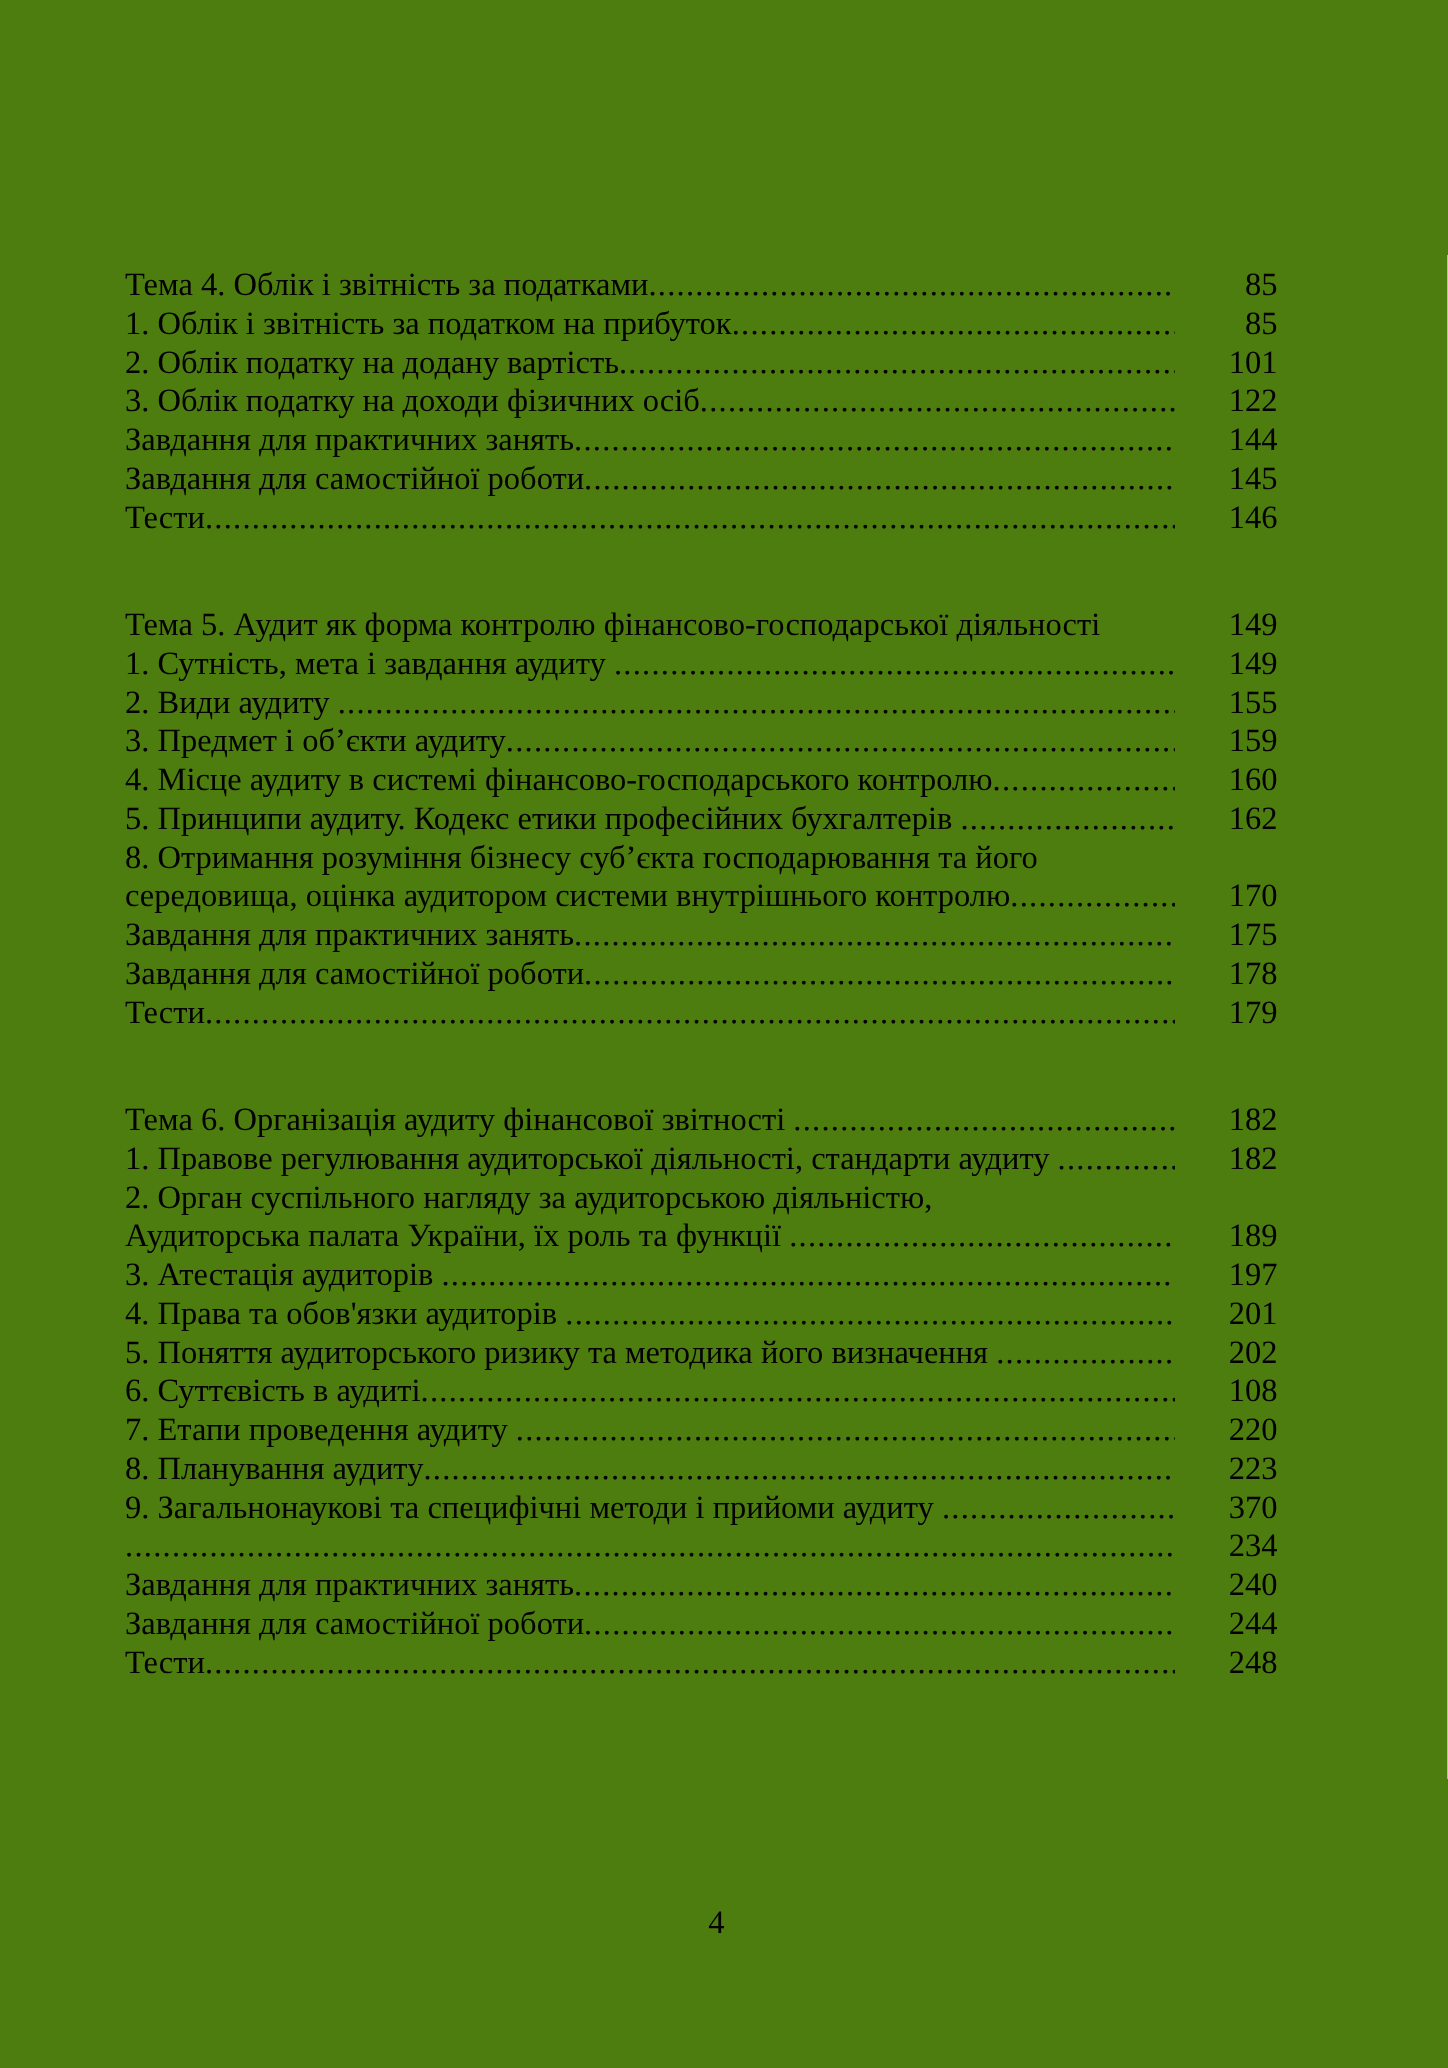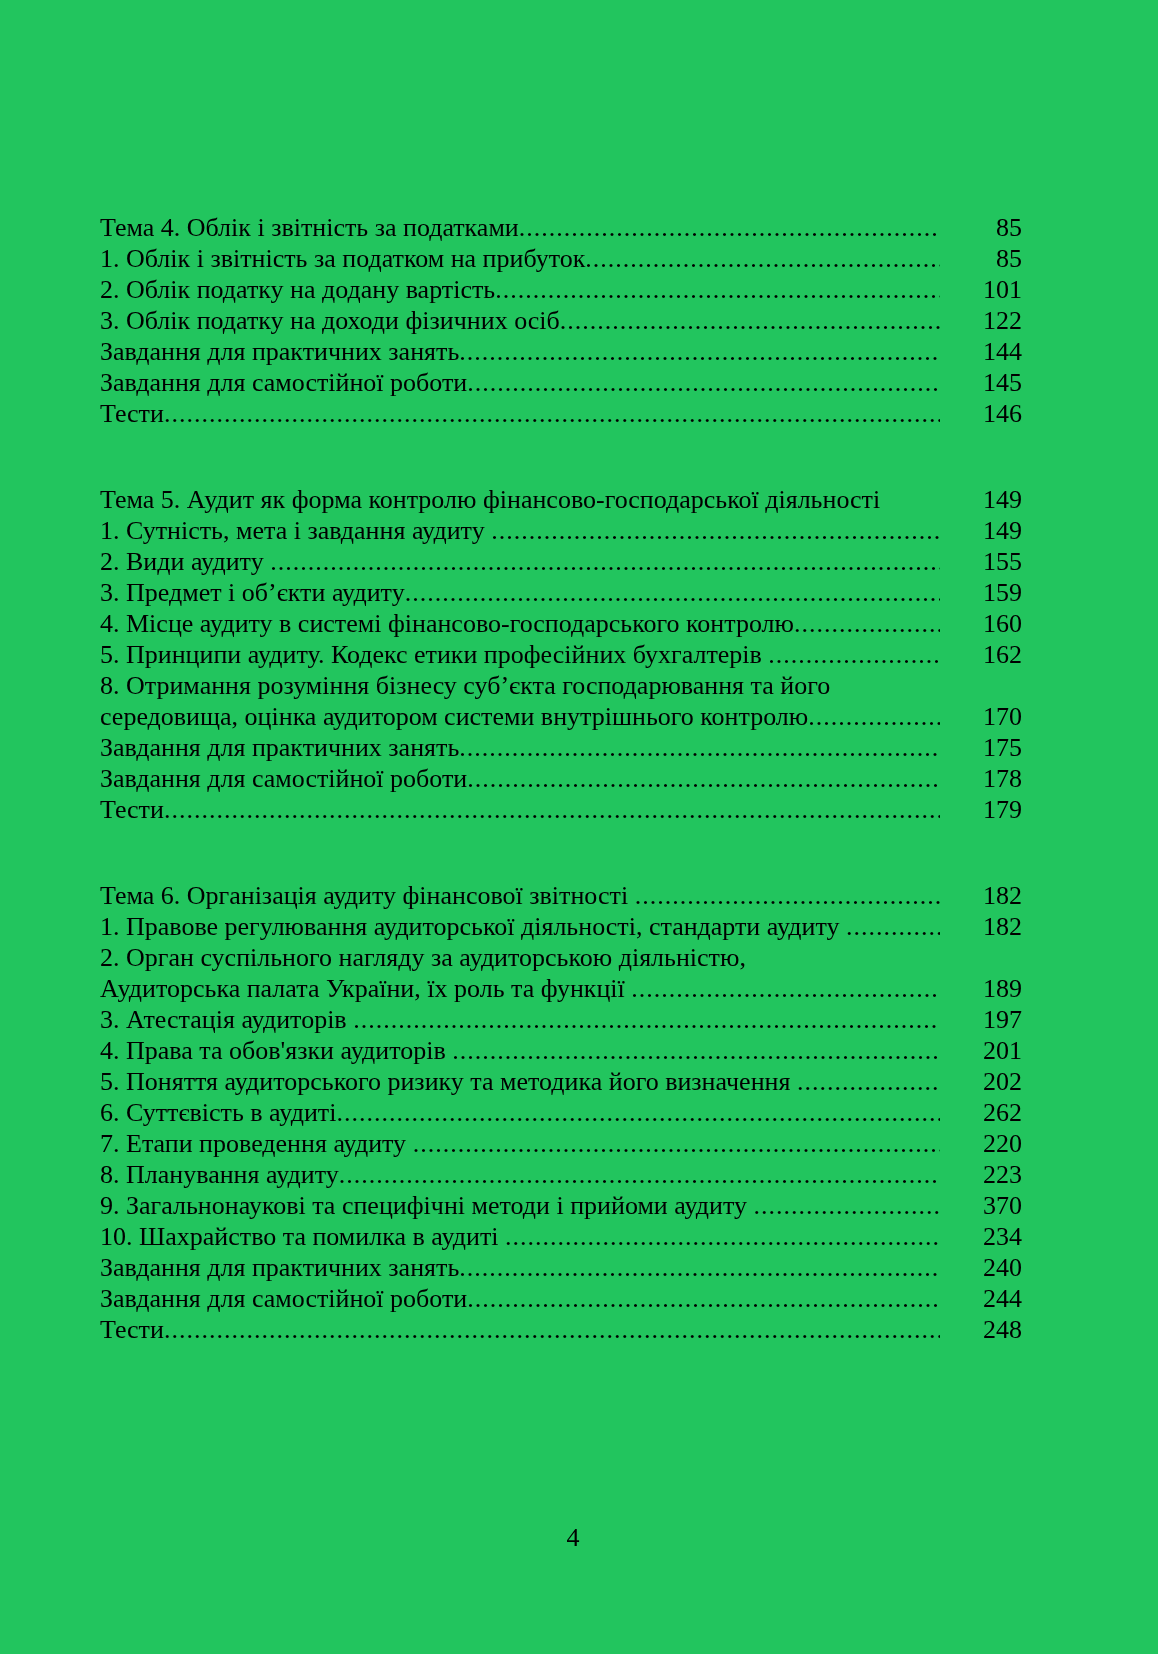--- a/index.html
+++ b/index.html
@@ -4,21 +4,21 @@
 <style>
   html, body {
     margin: 0;
     padding: 0;
     background: #ffffff;
   }
   .sheet {
     position: relative;
     width: 1158px;
     height: 1654px;
-    background: #22c55e;
+    background: #4d7c0f;
     color: #000000;
     font-family: "Liberation Serif", "DejaVu Serif", serif;
     overflow: hidden;
   }
   .toc {
     position: absolute;
     left: 100px;
     top: 212px;
     width: 922px;
     font-size: 26px;
@@ -190,39 +190,38 @@
           <span class="p">201</span>
         </div>
         <div class="row">
           <span class="t">5. Поняття аудиторського ризику та методика його визначення </span>
           <span class="dots"></span>
           <span class="p">202</span>
         </div>
         <div class="row">
           <span class="t">6. Суттєвість в аудиті</span>
           <span class="dots"></span>
-          <span class="p">262</span>
+          <span class="p">108</span>
         </div>
         <div class="row">
           <span class="t">7. Етапи проведення аудиту </span>
           <span class="dots"></span>
           <span class="p">220</span>
         </div>
         <div class="row">
           <span class="t">8. Планування аудиту</span>
           <span class="dots"></span>
           <span class="p">223</span>
         </div>
         <div class="row">
           <span class="t">9. Загальнонаукові та специфічні методи і прийоми аудиту </span>
           <span class="dots"></span>
           <span class="p">370</span>
         </div>
         <div class="row">
-          <span class="t">10. Шахрайство та помилка в аудиті </span>
           <span class="dots"></span>
           <span class="p">234</span>
         </div>
         <div class="row">
           <span class="t">Завдання для практичних занять</span>
           <span class="dots"></span>
           <span class="p">240</span>
         </div>
         <div class="row">
           <span class="t">Завдання для самостійної роботи</span>

